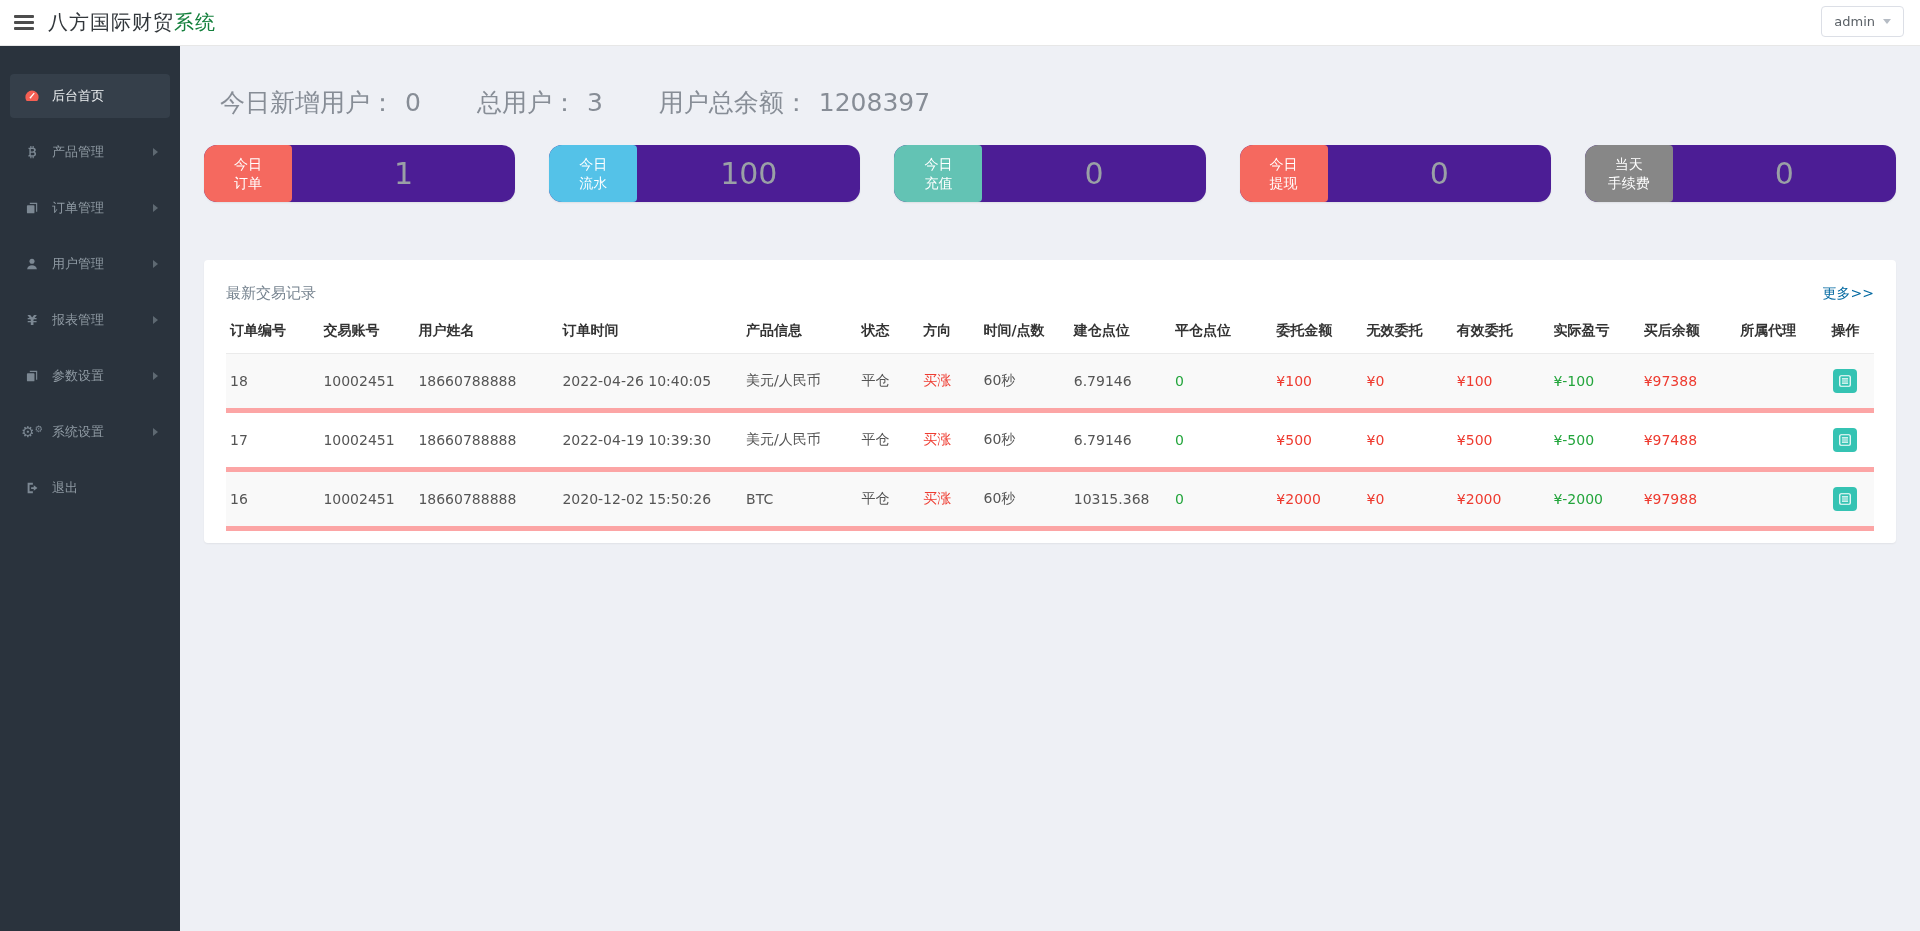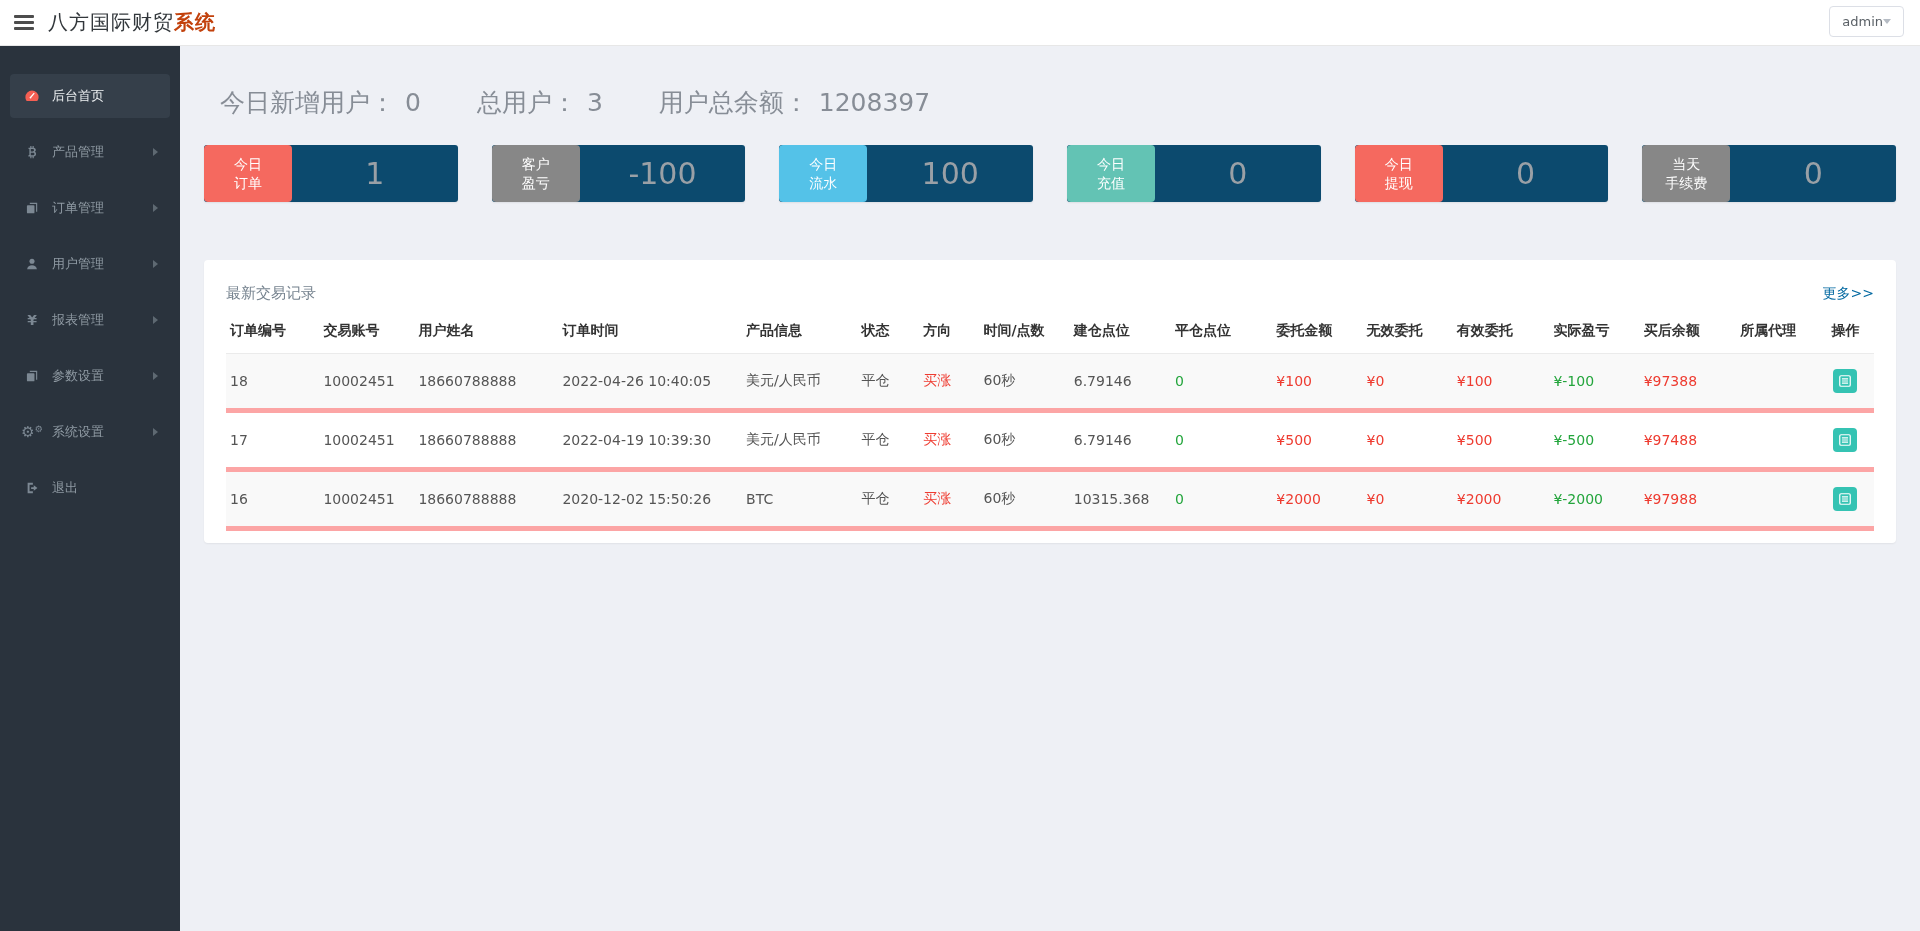--- a/index.html
+++ b/index.html
@@ -5,23 +5,23 @@
   * { margin:0; padding:0; box-sizing:border-box; }
   html,body { width:1920px; height:931px; overflow:hidden;
     font-family:"DejaVu Sans","Liberation Sans",sans-serif; background:#eef0f5; }
 
   
   .topbar { position:fixed; top:0; left:0; right:0; height:46px; background:#fff;
     border-bottom:1px solid #e7e7e7; display:flex; align-items:center; z-index:20; }
   .burger { width:20px; margin:0 14px 0 14px; cursor:pointer; }
   .burger i { display:block; height:3px; background:#4d4d4d; margin:3px 0; border-radius:1px; }
   .tb-title { font-size:20px; color:#32373b; letter-spacing:1px; }
-  .tb-title .accent { color:#c2410c;font-weight:bold; }
+  .tb-title .accent { color:#15803d; }
   .user-box { position:absolute; right:16px; top:6px; border:1px solid #dcdfe6; border-radius:4px;
-    padding:7px 12px; font-size:13px; color:#5a6066; display:flex; align-items:center; gap:0;
+    padding:7px 12px; font-size:13px; color:#5a6066; display:flex; align-items:center; gap:8px;
     background:#fff; cursor:pointer; }
   .caret { width:0; height:0; border-left:4px solid transparent; border-right:4px solid transparent;
     border-top:5px solid #b6bcc4; }
 
   
   .sidebar { position:fixed; top:46px; left:0; bottom:0; width:180px; background:#2a333d;
     padding-top:28px; z-index:10; }
   .side-item { height:44px; margin:0 10px 12px 10px; display:flex; align-items:center;
     padding:0 12px; color:#8f9aa3; font-size:13px; border-radius:4px; cursor:pointer; }
   .side-item.active { background:#353f4a; color:#eef1f3; }
@@ -32,21 +32,21 @@
     border-bottom:4px solid transparent; border-left:5px solid #5e6972; }
 
   
   .main { margin-left:180px; margin-top:46px; height:885px; padding:24px 24px 0 24px; }
 
   .summary { display:flex; gap:56px; padding-left:16px; margin-top:16px;
     font-size:25px; color:#878d96; }
   .summary .s-val { margin-left:10px; }
 
   .cards { display:flex; gap:34px; margin-top:26px; }
-  .stat-card { flex:1; height:57px; background:#0c4a6e; border-radius:3px; display:flex;
+  .stat-card { flex:1; height:57px; background:#4c1d95; border-radius:13px; display:flex;
     overflow:hidden; box-shadow:0 1px 2px rgba(0,0,0,.07); }
   .sc-label { width:88px; color:#fff; font-size:14px; line-height:1.35; display:flex;
     flex-direction:column; justify-content:center; align-items:center; border-radius:4px; }
   .sc-value { flex:1; display:flex; align-items:center; justify-content:center;
     font-size:30px; color:#9aa0a6; font-weight:400; }
 
   
   .table-card { margin-top:58px; background:#fff; border-radius:4px;
     padding:24px 22px 12px 22px; box-shadow:0 1px 2px rgba(0,0,0,.06); }
   .tc-head { display:flex; justify-content:space-between; align-items:center; margin-bottom:6px; }
@@ -169,27 +169,20 @@
       <div><span>总用户：</span><span class="s-val">3</span></div>
       <div><span>用户总余额：</span><span class="s-val">1208397</span></div>
     </div>
   <div class="cards">
       <div class="stat-card">
         <div class="sc-label" style="background: rgb(245, 105, 95);">
           <span>今日</span>
           <span>订单</span>
         </div>
         <div class="sc-value">1</div>
-      </div>
-      <div class="stat-card">
-        <div class="sc-label" style="background: rgb(135, 135, 135);">
-          <span>客户</span>
-          <span>盈亏</span>
-        </div>
-        <div class="sc-value">-100</div>
       </div>
       <div class="stat-card">
         <div class="sc-label" style="background: rgb(84, 194, 232);">
           <span>今日</span>
           <span>流水</span>
         </div>
         <div class="sc-value">100</div>
       </div>
       <div class="stat-card">
         <div class="sc-label" style="background: rgb(99, 195, 180);">

